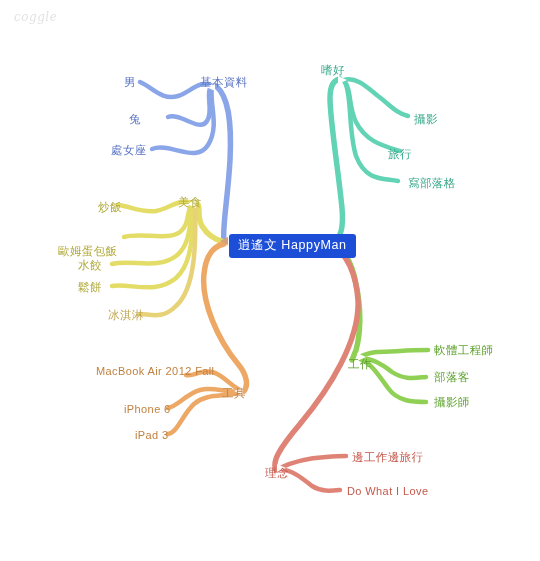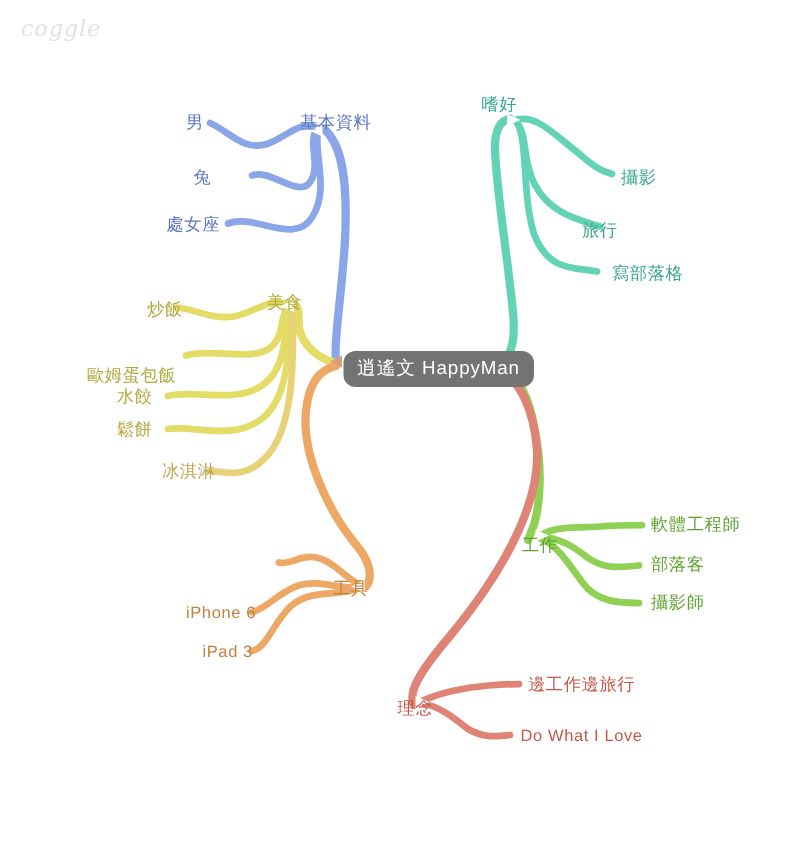--- a/index.html
+++ b/index.html
@@ -10,40 +10,40 @@
     font-family:"Liberation Sans","DejaVu Sans",sans-serif;
     overflow:hidden;
     position:relative;
   }
   #canvas{position:absolute;left:0;top:0;width:540px;height:561px;}
   svg.map{position:absolute;left:0;top:0;width:540px;height:561px;}
   .logo{
     position:absolute;left:14px;top:10px;
     font-family:"DejaVu Serif",serif;
     font-style:italic;
-    font-size:15px;
+    font-size:12px;
     letter-spacing:.5px;
     color:#e2e2e2;
     user-select:none;
   }
   .node{
     position:absolute;
     white-space:nowrap;
     font-size:11px;
     line-height:12px;
     letter-spacing:.4px;
   }
   .node.cjk{font-size:11.5px;}
   .root{
     position:absolute;
-    background:#737373;
+    background:#1d4ed8;
     color:#ffffff;
     font-size:12.5px;
     padding:3px 9px 4px 9px;
-    border-radius:8px;
+    border-radius:3px;
     letter-spacing:.6px;
     white-space:nowrap;
   }
 </style>
 </head>
 <body>
 
 <div id="canvas">
 
   <svg class="map" viewBox="0 0 540 561" xmlns="http://www.w3.org/2000/svg">
@@ -132,20 +132,21 @@
   <div class="node cjk" style="left:111px;top:144px;color:#5c76c4;">處女座</div>
 
   <div class="node cjk" style="left:178px;top:196px;color:#b0a93a;">美食</div>
   <div class="node cjk" style="left:98px;top:201px;color:#b0a93a;">炒飯</div>
   <div class="node cjk" style="left:58px;top:245px;color:#b0a93a;">歐姆蛋包飯</div>
   <div class="node cjk" style="left:78px;top:259px;color:#b0a93a;text-align:center;">水餃</div>
   <div class="node cjk" style="left:78px;top:281px;color:#b0a93a;">鬆餅</div>
   <div class="node cjk" style="left:108px;top:309px;color:#bfa551;">冰淇淋</div>
 
   <div class="node cjk" style="left:222px;top:387px;color:#c1813f;">工具</div>
+  <div class="node" style="left:96px;top:365px;color:#c1813f;">MacBook Air 2012 Fall</div>
   <div class="node" style="left:124px;top:403px;color:#c1813f;">iPhone 6</div>
   <div class="node" style="left:135px;top:429px;color:#c1813f;">iPad 3</div>
 
   <div class="node cjk" style="left:321px;top:64px;color:#37a88a;text-align:center;">嗜好</div>
   <div class="node cjk" style="left:414px;top:113px;color:#37a88a;">攝影</div>
   <div class="node cjk" style="left:388px;top:148px;color:#37a88a;">旅行</div>
   <div class="node cjk" style="left:408px;top:177px;color:#37a88a;">寫部落格</div>
 
   <div class="node cjk" style="left:348px;top:358px;color:#5fa330;">工作</div>
   <div class="node cjk" style="left:434px;top:344px;color:#5fa330;">軟體工程師</div>

